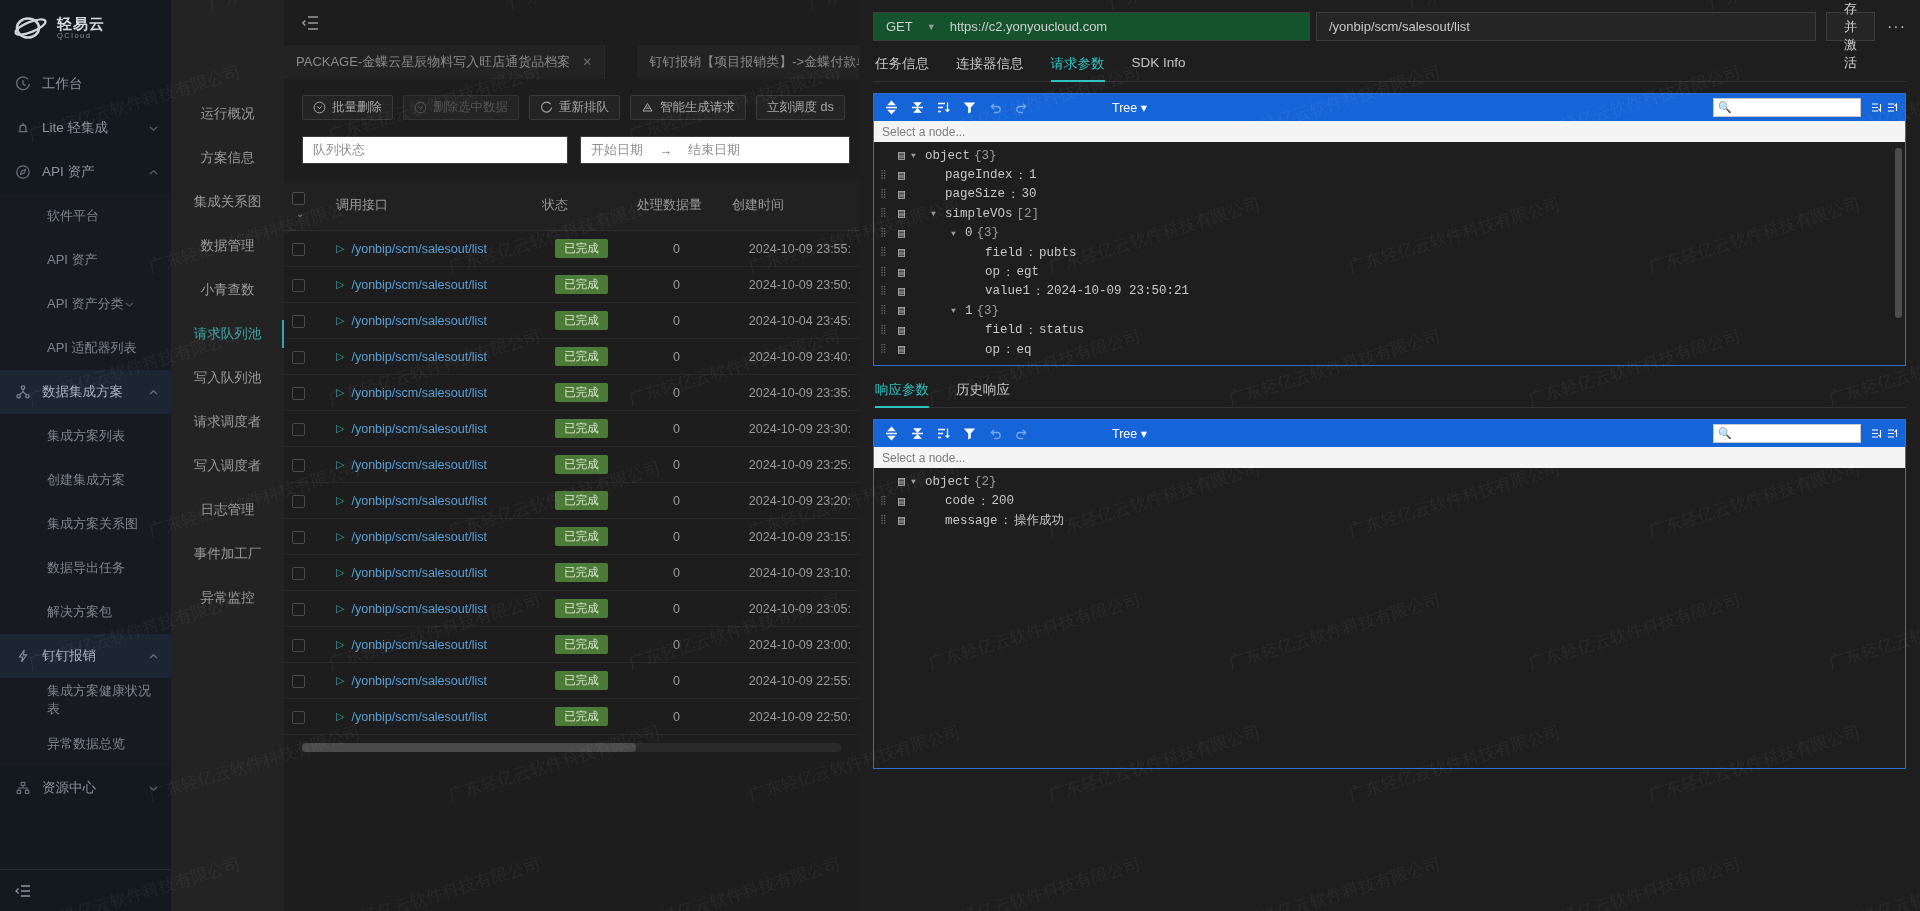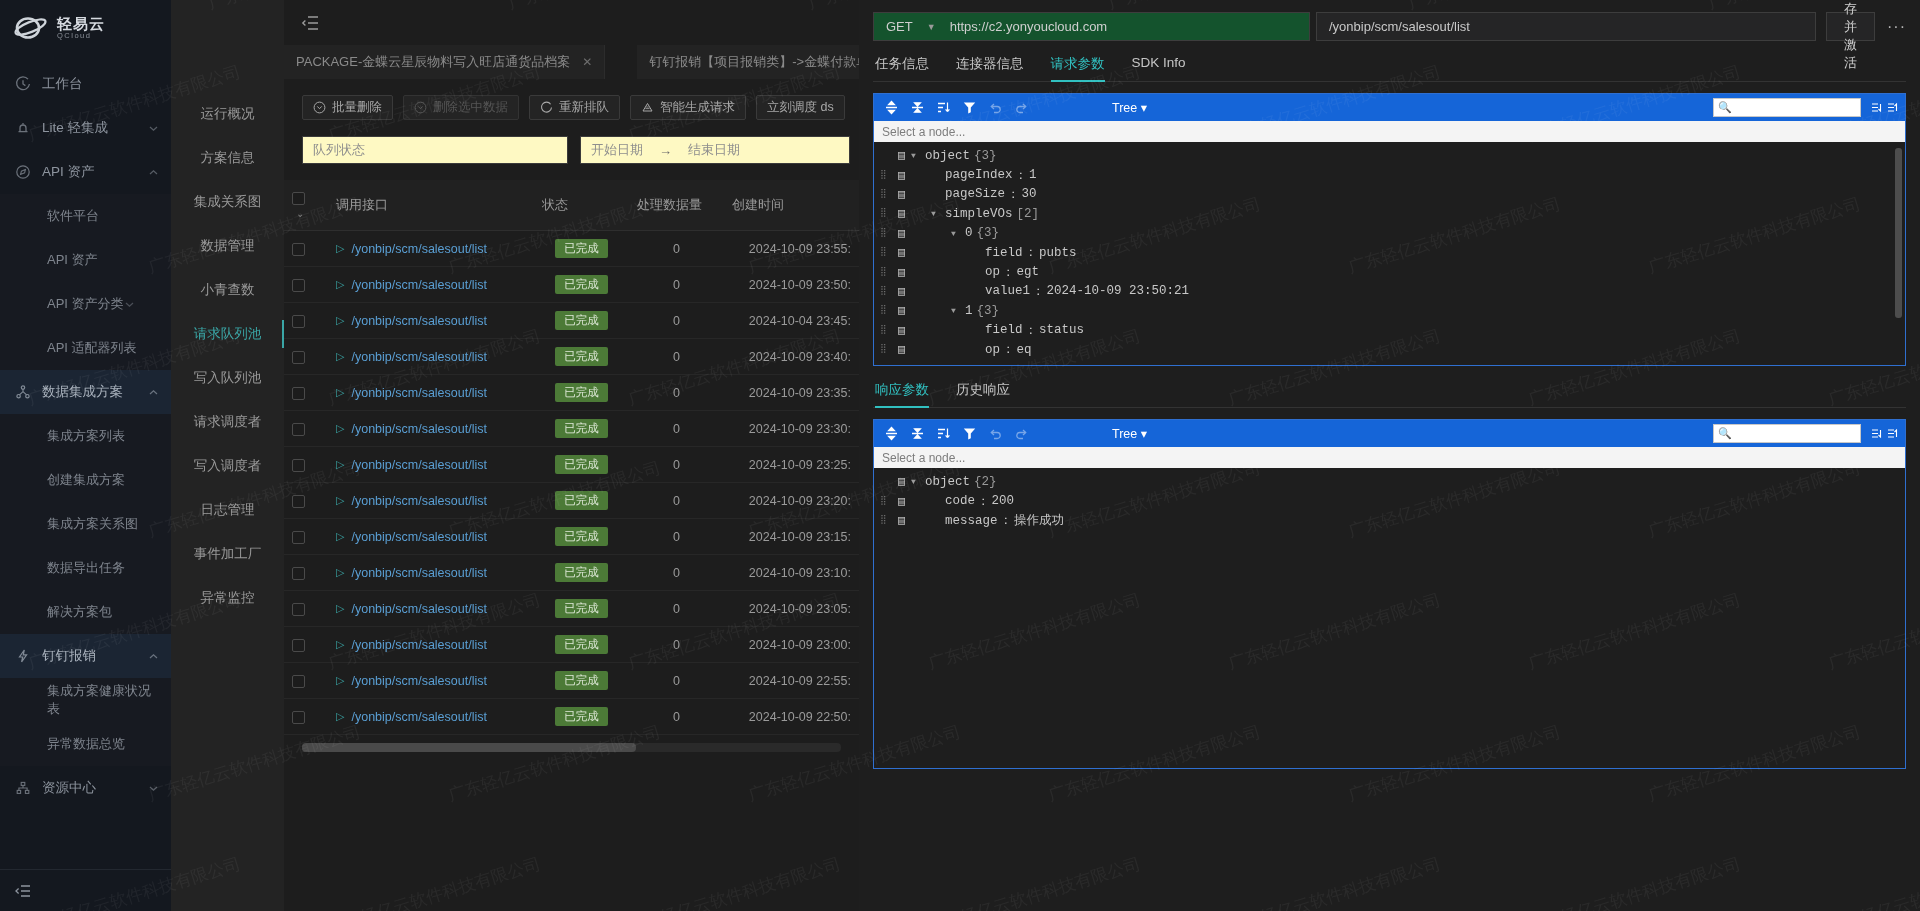--- a/index.html
+++ b/index.html
@@ -84,21 +84,21 @@
   .btn {
     height: 25px; display: inline-flex; align-items: center; gap: 6px;
     padding: 0 10px; border: 1px solid #3a3a3a; background: #242424;
     color: #a8a8a8; font-size: 12.5px; cursor: pointer; border-radius: 2px;
   }
   .btn.disabled { color: #555; border-color: #333; cursor: default; }
   .btn .bi { width: 13px; height: 13px; display:flex;align-items:center;justify-content:center; }
 
   .filter-row { display: flex; align-items: center; gap: 0; padding: 16px 0 0 18px; }
   .inp {
-    height: 28px; border: 1px solid #3a3a3a; background: #fef9c3; color: #8e8e8e;
+    height: 28px; border: 1px solid #3a3a3a; background: #ffffff; color: #8e8e8e;
     font-size: 13px; display: flex; align-items: center; padding: 4px 10px;
   }
   .inp-queue { width: 266px; }
   .inp-date { width: 270px; margin-left: 12px; display: flex; align-items: center; gap: 16px; }
   .inp-date .arr { color: #6a6a6a; }
 
   table.grid { width: 100%; border-collapse: collapse; margin-top: 16px; table-layout: fixed; }
   table.grid th {
     text-align: left; color: #9a9a9a; font-size: 13px; font-weight: normal;
     padding: 10px 8px; border-bottom: 1px solid #2e2e2e; background: #212121;

